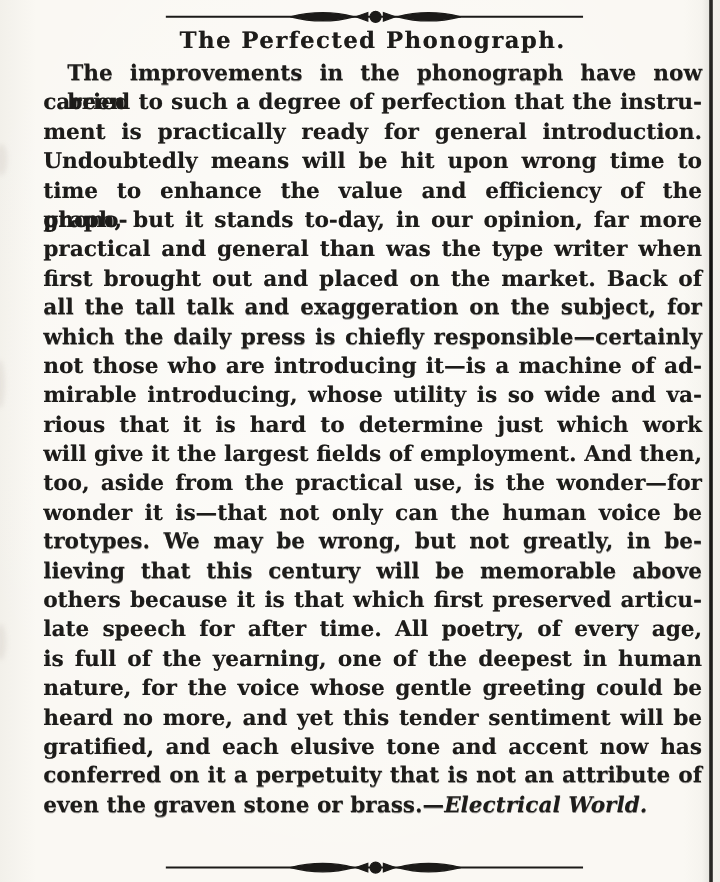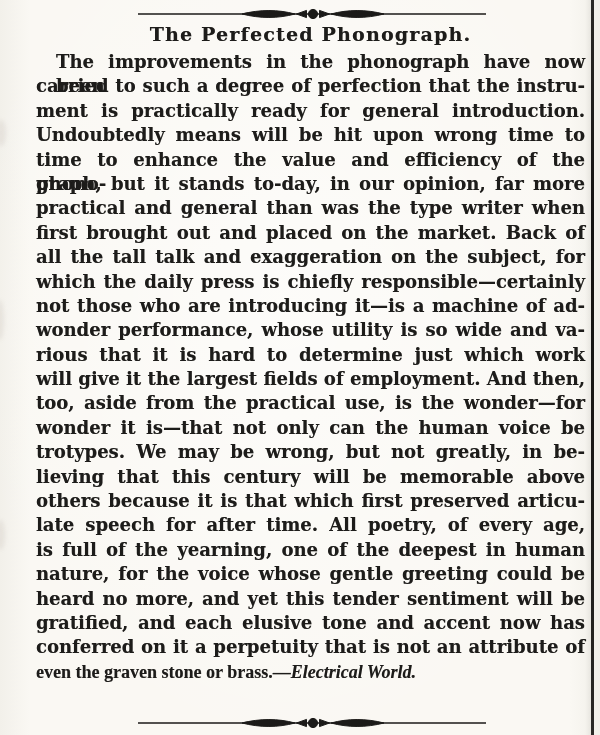--- a/index.html
+++ b/index.html
@@ -38,21 +38,21 @@
     position:absolute;top:50px;left:36px;width:549px;
     font-size:18px;font-weight:700;line-height:24.4px;
     text-shadow:0.2px 0.2px 0.3px rgba(20,18,15,0.45);
   }
   .tline{
     text-align:justify;
     text-align-last:justify;
     height:24.4px;white-space:normal;overflow:visible;
   }
   .tline.indent{padding-left:20px;}
-  .tline.last{text-align-last:left;font-family:Liberation Serif, serif;}
+  .tline.last{text-align-last:left;}
   .src-italic{font-style:italic;}
   
   .smudge{position:absolute;border-radius:50%;background:rgba(130,110,95,0.10);filter:blur(2px);}
   .smudge.s1{left:-4px;top:120px;width:10px;height:26px;}
   .smudge.s2{left:-5px;top:300px;width:9px;height:40px;}
   .smudge.s3{left:-4px;top:520px;width:9px;height:30px;}
   .ornament-ink{fill:#1b1a18;stroke:#1b1a18;}
 </style>
 </head>
 <body>
@@ -80,21 +80,21 @@
         <div class="tline">carried to such a degree of perfection that the instru-</div>
         <div class="tline">ment is practically ready for general introduction.</div>
         <div class="tline">Undoubtedly means will be hit upon wrong time to</div>
         <div class="tline">time to enhance the value and efficiency of the phono-</div>
         <div class="tline">graph, but it stands to-day, in our opinion, far more</div>
         <div class="tline">practical and general than was the type writer when</div>
         <div class="tline">first brought out and placed on the market. Back of</div>
         <div class="tline">all the tall talk and exaggeration on the subject, for</div>
         <div class="tline">which the daily press is chiefly responsible—certainly</div>
         <div class="tline">not those who are introducing it—is a machine of ad-</div>
-        <div class="tline">wonder performance, whose utility is so wide and va-</div>
+        <div class="tline">mirable introducing, whose utility is so wide and va-</div>
         <div class="tline">rious that it is hard to determine just which work</div>
         <div class="tline">will give it the largest fields of employment. And then,</div>
         <div class="tline">too, aside from the practical use, is the wonder—for</div>
         <div class="tline">wonder it is—that not only can the human voice be</div>
         <div class="tline">trotypes. We may be wrong, but not greatly, in be-</div>
         <div class="tline">lieving that this century will be memorable above</div>
         <div class="tline">others because it is that which first preserved articu-</div>
         <div class="tline">late speech for after time. All poetry, of every age,</div>
         <div class="tline">is full of the yearning, one of the deepest in human</div>
         <div class="tline">nature, for the voice whose gentle greeting could be</div>

